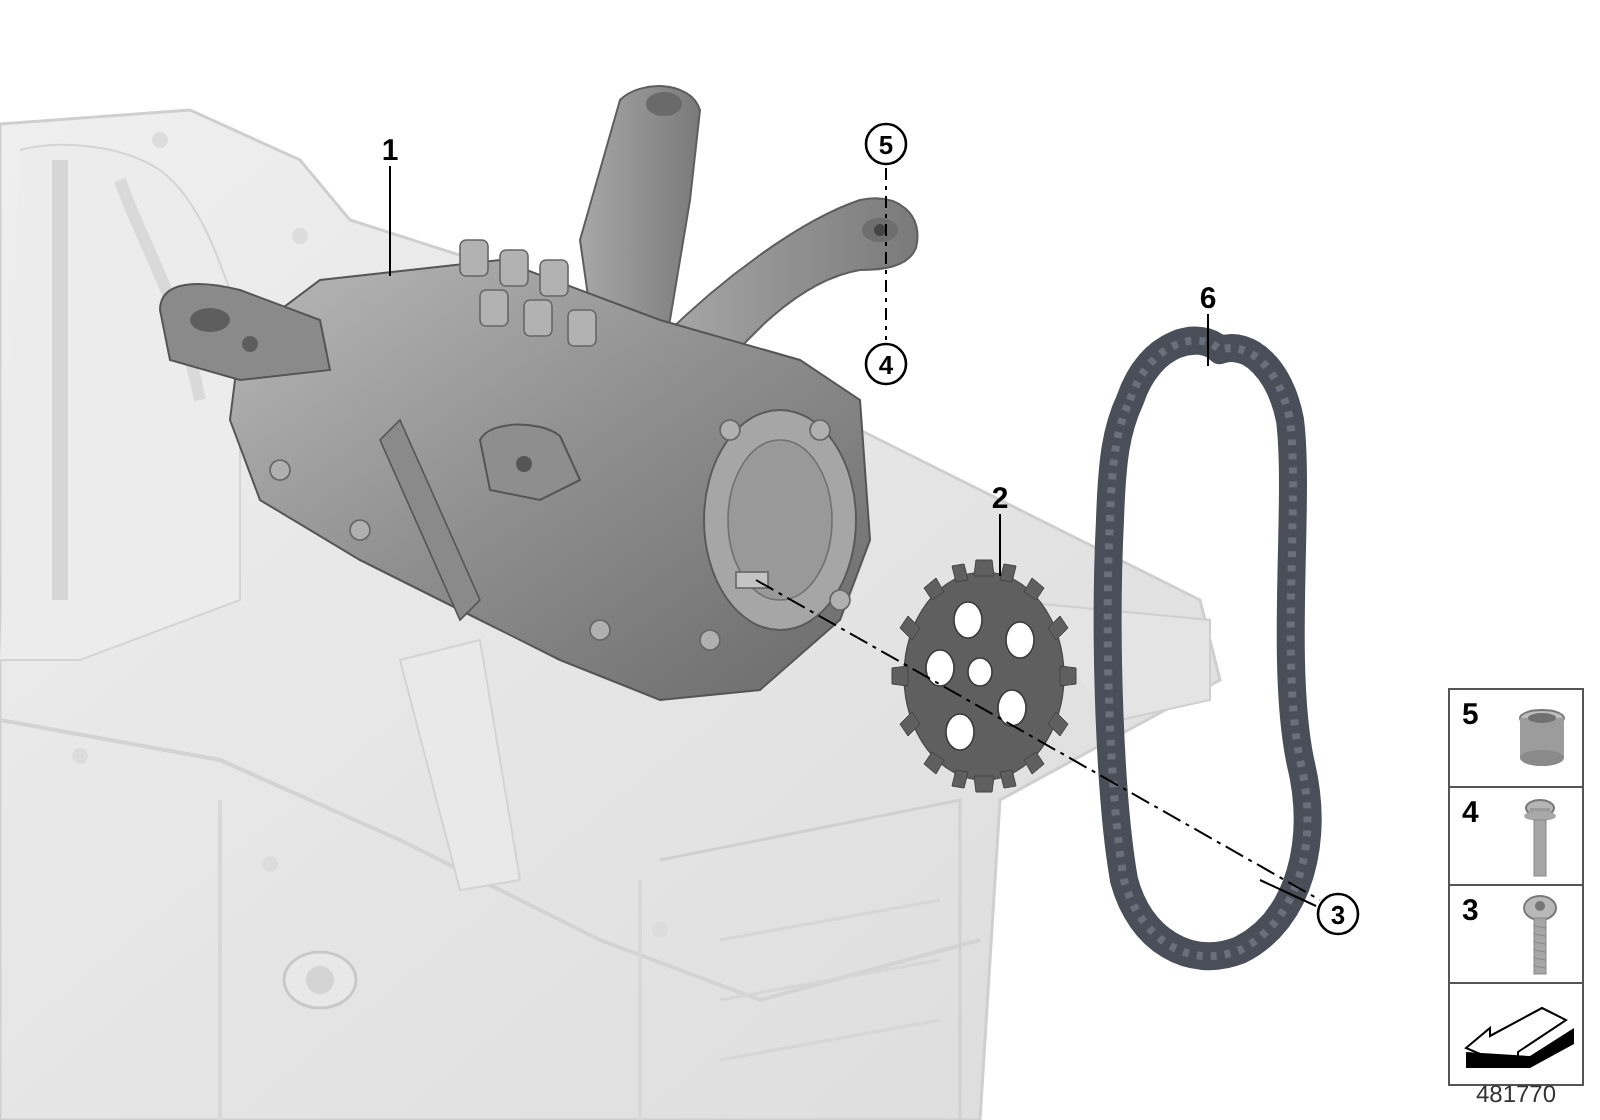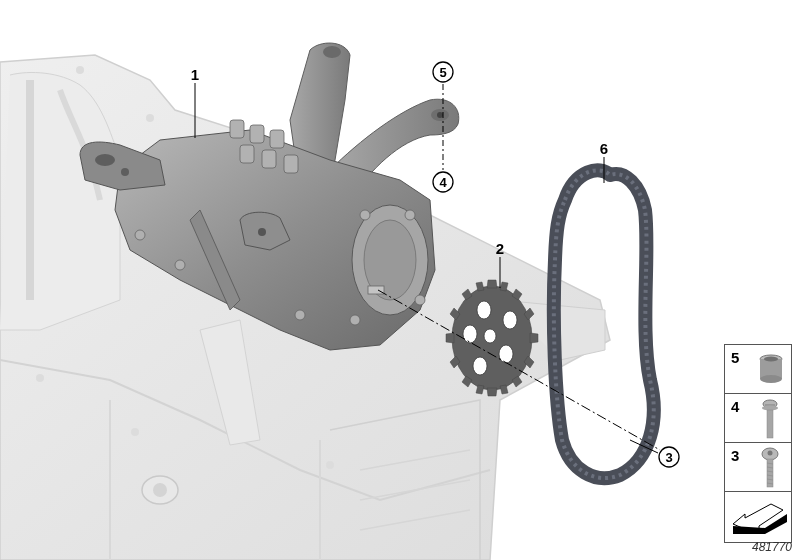--- a/index.html
+++ b/index.html
@@ -5,21 +5,21 @@
   html, body { margin:0; padding:0; background:#ffffff; }
   body { width:800px; height:560px; position:relative; overflow:hidden; font-family:"Liberation Sans", sans-serif; }
   #diagram { position:absolute; left:0; top:0; width:800px; height:560px; }
   .callout-num { font-family:"Liberation Sans", sans-serif; font-weight:bold; font-size:15px; fill:#000; }
   .callout-circ-num { font-family:"Liberation Sans", sans-serif; font-weight:bold; font-size:13px; fill:#000; }
   .legend { position:absolute; left:724px; top:344px; width:68px; }
   .legend-cell { position:relative; height:48px; border:1px solid #555; border-bottom:none; background:#fff; }
   .legend-cell:last-child { border-bottom:1px solid #555; }
   .legend-num { position:absolute; left:6px; top:4px; font-weight:bold; font-size:15px; color:#000; }
   .legend-arrow { height:50px; }
-  .diagram-id { position:absolute; left:724px; top:540px; width:68px; text-align:right; font-size:12px; color:#333;font-style:italic; }
+  .diagram-id { position:absolute; left:724px; top:540px; width:68px; text-align:center; font-size:12px; color:#333; }
 </style>
 </head>
 <body>
 
 <svg id="diagram" viewBox="0 0 800 560" xmlns="http://www.w3.org/2000/svg">
   <defs>
     <linearGradient id="blockGrad" x1="0" y1="0" x2="1" y2="1">
       <stop offset="0" stop-color="#efefef"></stop>
       <stop offset="1" stop-color="#dcdcdc"></stop>
     </linearGradient>

